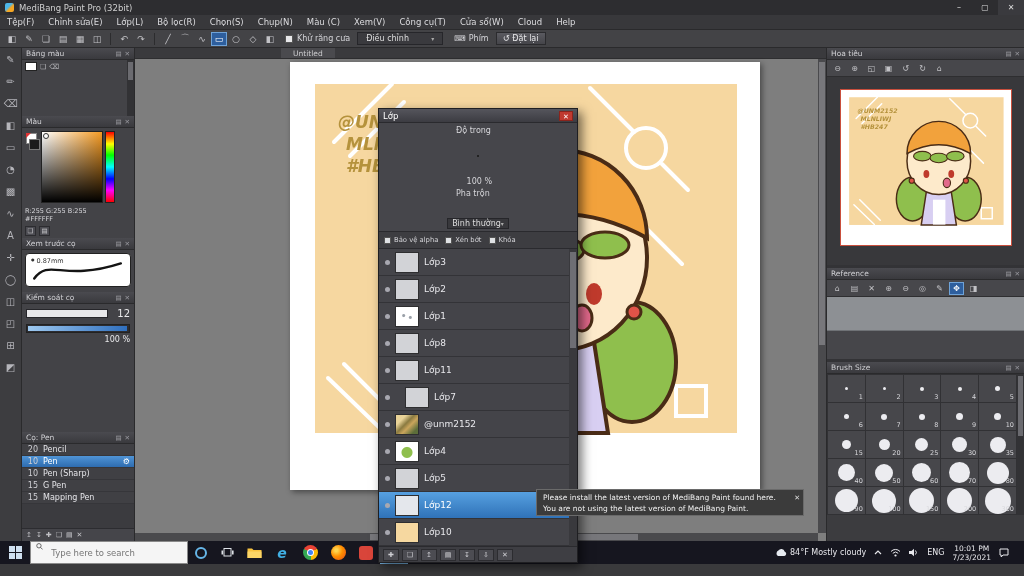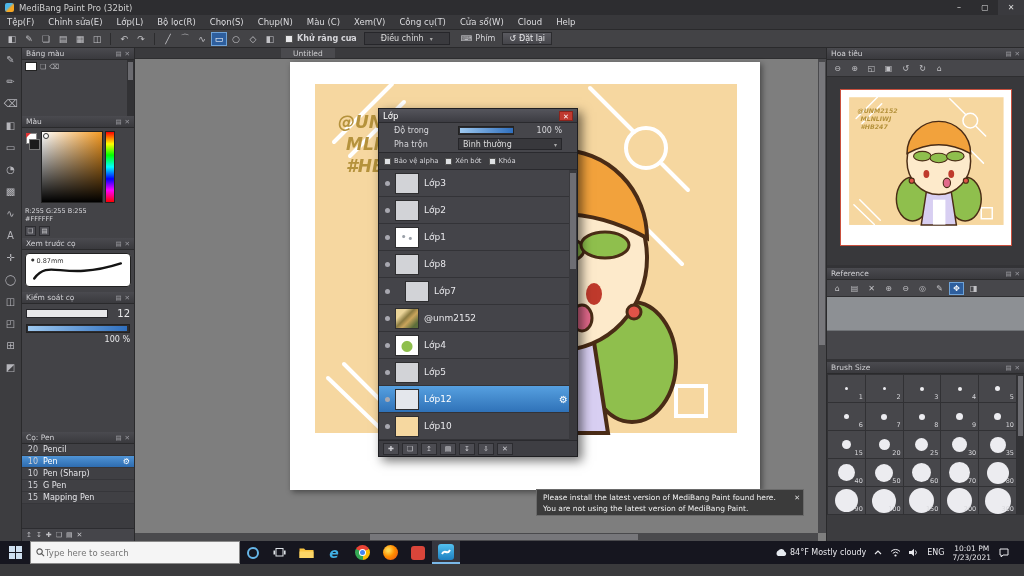--- a/index.html
+++ b/index.html
@@ -17,22 +17,22 @@
   
   .menubar { height:15px; background:#38383b; display:flex; align-items:center; font-size:8.5px; color:#dcdcdf; border-bottom:1px solid #2a2a2c; }
   .menu-item { padding:0 7px; white-space:nowrap; }
 
   
   .toolbar { height:18px; background:#434346; display:flex; align-items:center; gap:1px; padding:0 4px; border-bottom:1px solid #2a2a2c; font-size:8px; color:#d6d6da; }
   .tbtn { width:16px; height:14px; display:flex; align-items:center; justify-content:center; font-size:9px; color:#c2c2c6; }
   .tbtn.active { background:#2e5f9e; border:1px solid #6fa3d8; color:#fff; }
   .tsep { width:1px; height:12px; background:#2c2c2e; margin:0 4px; }
   .cb { width:8px; height:8px; background:#e8e8ea; border:1px solid #555; margin:0 3px 0 6px; }
-  .tb-label { white-space:nowrap;font-weight:bold; }
-  .dropdown { width:86px; height:13px; background:#3a3a3e; border:1px solid #26262a; display:flex; align-items:center; padding:0 16px; margin-left:6px; color:#ddd; }
+  .tb-label { white-space:nowrap; }
+  .dropdown { width:86px; height:13px; background:#3a3a3e; border:1px solid #26262a; display:flex; align-items:center; padding:0 8px; margin-left:6px; color:#ddd; }
   .dropdown .dd-caret { margin-left:auto; font-size:6px; color:#aaa; }
   .keylab { margin-left:10px; display:flex; align-items:center; gap:3px; }
   .resetbtn { margin-left:6px; height:13px; display:flex; align-items:center; gap:3px; padding:0 6px; background:linear-gradient(#5a5a60,#45454a); border:1px solid #2b2b2e; color:#e8e8ea; }
 
   
   .main { display:flex; height:493px; }
 
   .toolstrip { width:22px; background:#3d3d40; border-right:1px solid #2a2a2c; display:flex; flex-direction:column; align-items:center; padding-top:5px; gap:9px; }
   .ts-icon { font-size:10px; color:#b5b5ba; line-height:13px; }
 
@@ -112,21 +112,21 @@
   .bs-grid { display:grid; grid-template-columns:repeat(5,1fr); gap:1px; background:#313134; padding:1px; margin-right:7px; }
   .bs-cell { height:27px; background:#47474b; position:relative; display:flex; align-items:center; justify-content:center; }
   .bs-dot { border-radius:50%; background:#ececf0; }
   .bs-num { position:absolute; right:2px; bottom:1px; font-size:6.5px; color:#d8d8dc; }
   .bs-fill { height:23px; background:#3c3c3f; }
 
   
   .layer-dialog { position:absolute; left:378px; top:108px; width:200px; background:#46464b; border:1px solid #1f1f22; box-shadow:4px 4px 10px rgba(0,0,0,.55); z-index:40; font-size:8px; color:#d6d6da; }
   .ld-title { height:14px; background:linear-gradient(#55555c,#3c3c42); display:flex; align-items:center; padding:0 4px; font-size:8.5px; color:#fff; border-bottom:1px solid #2a2a2e; }
   .ld-close { margin-left:auto; width:14px; height:10px; background:#c03a30; color:#fff; font-size:7px; text-align:center; line-height:10px; border:1px solid #8a241c; }
-  .ld-row { display:flex; align-items:center; padding:3px 15px 0; gap:20px; }
+  .ld-row { display:flex; align-items:center; padding:3px 15px 0; gap:20px;flex-direction:column; }
   .ld-lab { width:44px; }
   .ld-slider { flex:1; height:9px; background:#2c2c30; border:1px solid #222; position:relative; }
   .ld-slider .fill { position:absolute; left:1px; top:1px; bottom:1px; width:98%; background:linear-gradient(90deg,#9ec9f0,#2f6fbe); }
   .ld-opv { width:28px; text-align:right; }
   .ld-select { flex:1; height:12px; background:#38383c; border:1px solid #26262a; display:flex; align-items:center; padding:0 4px; color:#ddd; }
   .ld-select .dd-caret { margin-left:auto; font-size:6px; color:#aaa; }
   .ld-checks { display:flex; gap:7px; align-items:center; padding:4px 5px; margin-top:2px; background:#3d3d41; border-top:1px solid #2a2a2e; border-bottom:1px solid #2a2a2e; font-size:6.8px; }
   .cb2 { width:7px; height:7px; background:#dfe1e4; border:1px solid #555; margin-right:3px; }
   .ldchk { display:flex; align-items:center; }
   .ld-list { position:relative; background:#444449; }
@@ -152,21 +152,21 @@
   .watermark { position:absolute; left:814px; top:491px; width:206px; z-index:70; pointer-events:none; }
   .wm1 { font-size:15px; color:rgba(255,255,255,.6); }
   .wm2 { font-size:9.5px; color:rgba(255,255,255,.55); margin-top:2px; }
 
   
   .statusbar { height:12px; background:#3d3d40; border-top:1px solid #2a2a2c; display:flex; align-items:center; gap:12px; padding:0 6px; font-size:7.5px; color:#c6c6ca; white-space:nowrap; overflow:hidden; }
 
   
   .taskbar { height:23px; background:#16161f; display:flex; align-items:stretch; color:#e8e8ec; }
   .tb-start { width:30px; display:flex; align-items:center; justify-content:center; }
-  .tb-search { width:210px; background:#f5f5f5; border:1px solid #8a8a8a; display:flex; align-items:center; gap:0; padding:0 5px; }
+  .tb-search { width:158px; background:#f5f5f5; border:1px solid #8a8a8a; display:flex; gap:8px; padding:0 5px; }
   .tb-search input { border:none; outline:none; background:transparent; font-size:8.5px; color:#444; width:160px; font-family:"DejaVu Sans",sans-serif; }
   .tb-btn { width:26px; display:flex; align-items:center; justify-content:center; }
   .tb-app { width:28px; display:flex; align-items:center; justify-content:center; }
   .tb-app.active { background:rgba(255,255,255,.14); border-bottom:2px solid #7ab8e8; }
   .chrome-ic { width:15px; height:15px; border-radius:50%; background:conic-gradient(from -60deg,#ea4335 0 120deg,#fbbc05 120deg 240deg,#34a853 240deg 360deg); display:flex; align-items:center; justify-content:center; }
   .chrome-in { width:7px; height:7px; border-radius:50%; background:#fff; display:flex; align-items:center; justify-content:center; }
   .chrome-dot { width:5px; height:5px; border-radius:50%; background:#4285f4; }
   .ff-ic { width:15px; height:15px; border-radius:50%; background:radial-gradient(circle at 35% 35%,#ffd54f 10%,#ff8f00 45%,#e64a19 100%); }
   .red-ic { width:14px; height:14px; border-radius:3px; background:#d9453a; }
   .mb-ic { width:16px; height:16px; border-radius:3px; background:linear-gradient(#53c1f0,#1d7fc0); display:flex; align-items:center; justify-content:center; }
@@ -648,20 +648,25 @@
       <div class="ld-item">
           <span class="eye"></span>
           <span class="ld-thumb t-sketch"></span>
           <span>Lớp1</span>
         </div>
       <div class="ld-item">
           <span class="eye"></span>
           <span class="ld-thumb"></span>
           <span>Lớp8</span>
         </div>
+      <div class="ld-item">
+          <span class="eye"></span>
+          <span class="ld-thumb"></span>
+          <span>Lớp11</span>
+        </div>
       <div class="ld-item indent">
           <span class="eye"></span>
           <span class="ld-thumb"></span>
           <span>Lớp7</span>
         </div>
       <div class="ld-item">
           <span class="eye"></span>
           <span class="ld-thumb t-unm"></span>
           <span>@unm2152</span>
         </div>

